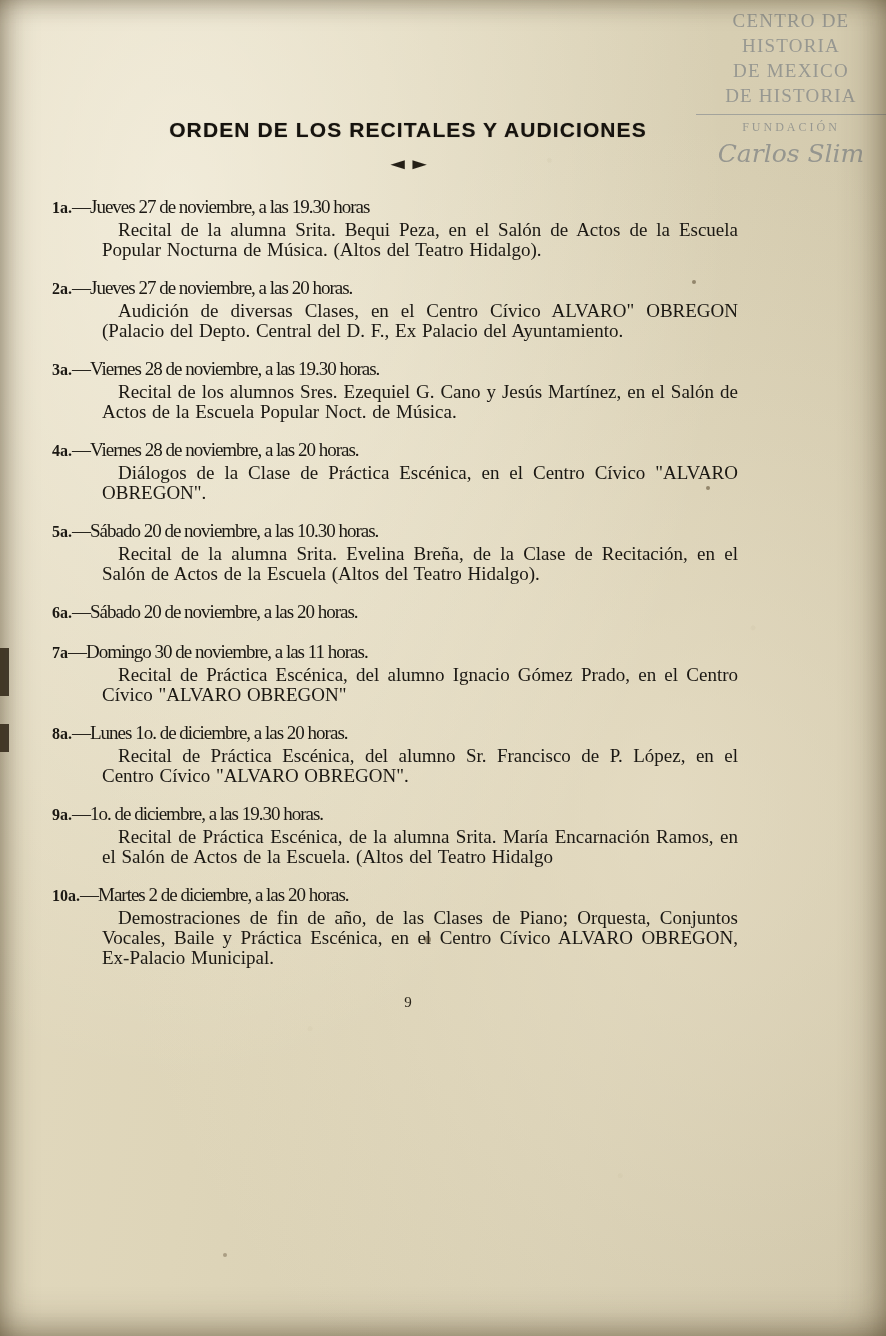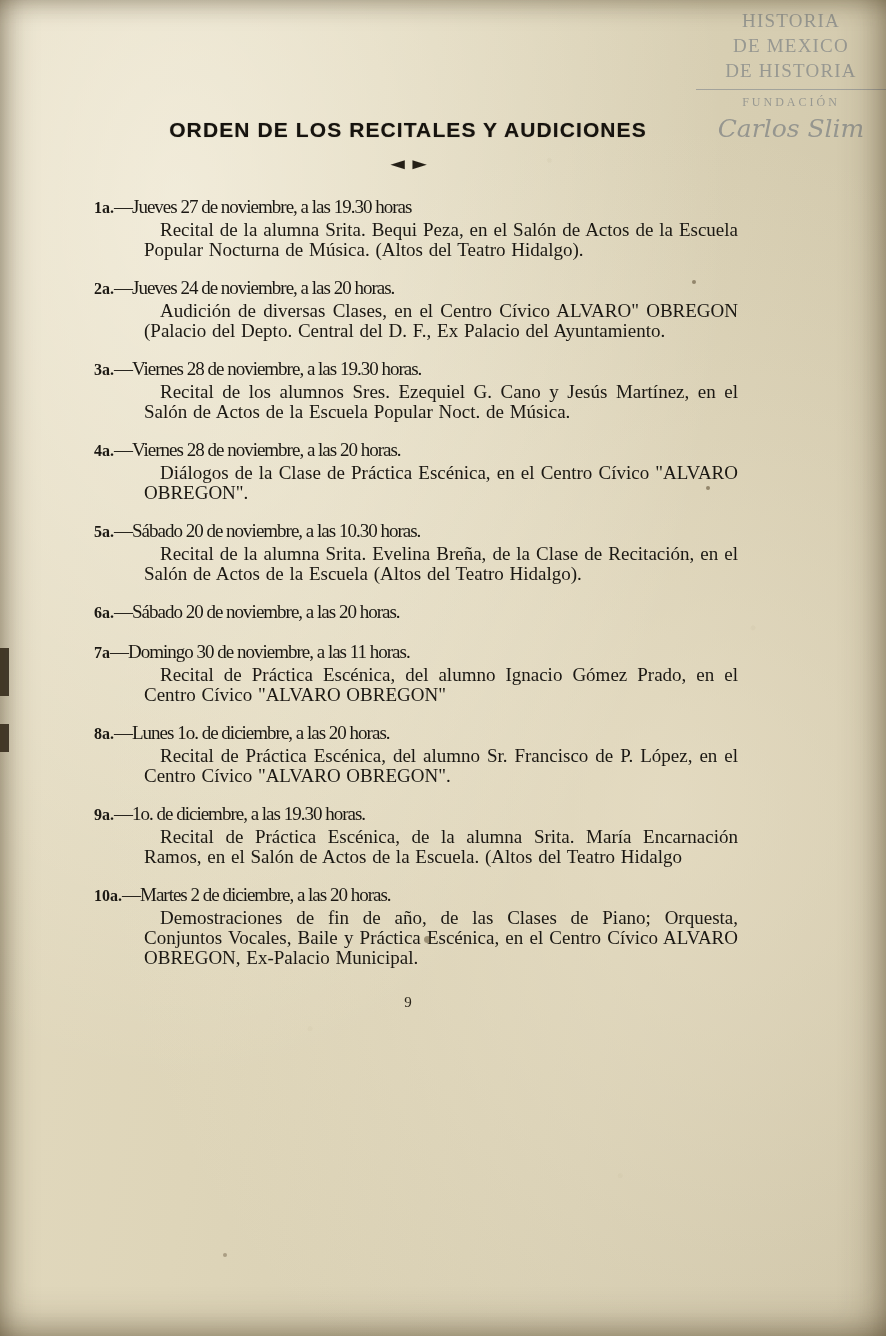--- a/index.html
+++ b/index.html
@@ -111,21 +111,21 @@
     text-align: center;
     margin-top: 14px;
     color: #241f16;
     font-size: 15px;
     letter-spacing: -1px;
   }
   .ornament span { display: inline-block; transform: scaleX(1.6); }
 
   .list {
     margin: 22px 0 0 0;
-    padding: 0 78px 0 116px;
+    padding: 0 78px 0 74px;
   }
   .entry {
     margin-bottom: 16px;
     position: relative;
   }
   .entry-head {
     font-family: "Liberation Serif", serif;
     font-size: 19px;
     line-height: 23px;
     color: #1b1813;
@@ -169,20 +169,21 @@
 <body>
 
 <div class="page">
 
   <div class="grain"></div>
 
   <div class="binding-mark bm1"></div>
   <div class="binding-mark bm2"></div>
 
   <div class="stamp">
+    <div class="ln">CENTRO DE</div>
     <div class="ln">HISTORIA</div>
     <div class="ln">DE MEXICO</div>
     <div class="ln">DE HISTORIA</div>
     <div class="fund">FUNDACIÓN</div>
     <div class="sig">Carlos Slim</div>
   </div>
 
   <div class="content">
 
     <div class="doc-title">ORDEN DE LOS RECITALES Y AUDICIONES</div>
@@ -190,21 +191,21 @@
     <div class="ornament"><span>◄►</span></div>
 
     <div class="list">
 
       <div class="entry">
         <div class="entry-head"><span class="num">1a.</span><span class="dash">—Jueves 27 de noviembre, a las 19.30 horas</span></div>
         <div class="entry-body indent-first">Recital de la alumna Srita. Bequi Peza, en el Salón de Actos de la Escuela Popular Nocturna de Música. (Altos del Teatro Hidalgo).</div>
       </div>
 
       <div class="entry">
-        <div class="entry-head"><span class="num">2a.</span><span class="dash">—Jueves 24 de noviembre, a las 20 horas.</span></div>
+        <div class="entry-head"><span class="num">2a.</span><span class="dash">—Jueves 27 de noviembre, a las 20 horas.</span></div>
         <div class="entry-body indent-first">Audición de diversas Clases, en el Centro Cívico ALVARO" OBREGON (Palacio del Depto. Central del D. F., Ex Palacio del Ayuntamiento.</div>
       </div>
 
       <div class="entry">
         <div class="entry-head"><span class="num">3a.</span><span class="dash">—Viernes 28 de noviembre, a las 19.30 horas.</span></div>
         <div class="entry-body indent-first">Recital de los alumnos Sres. Ezequiel G. Cano y Jesús Martínez, en el Salón de Actos de la Escuela Popular Noct. de Música.</div>
       </div>
 
       <div class="entry">
         <div class="entry-head"><span class="num">4a.</span><span class="dash">—Viernes 28 de noviembre, a las 20 horas.</span></div>

